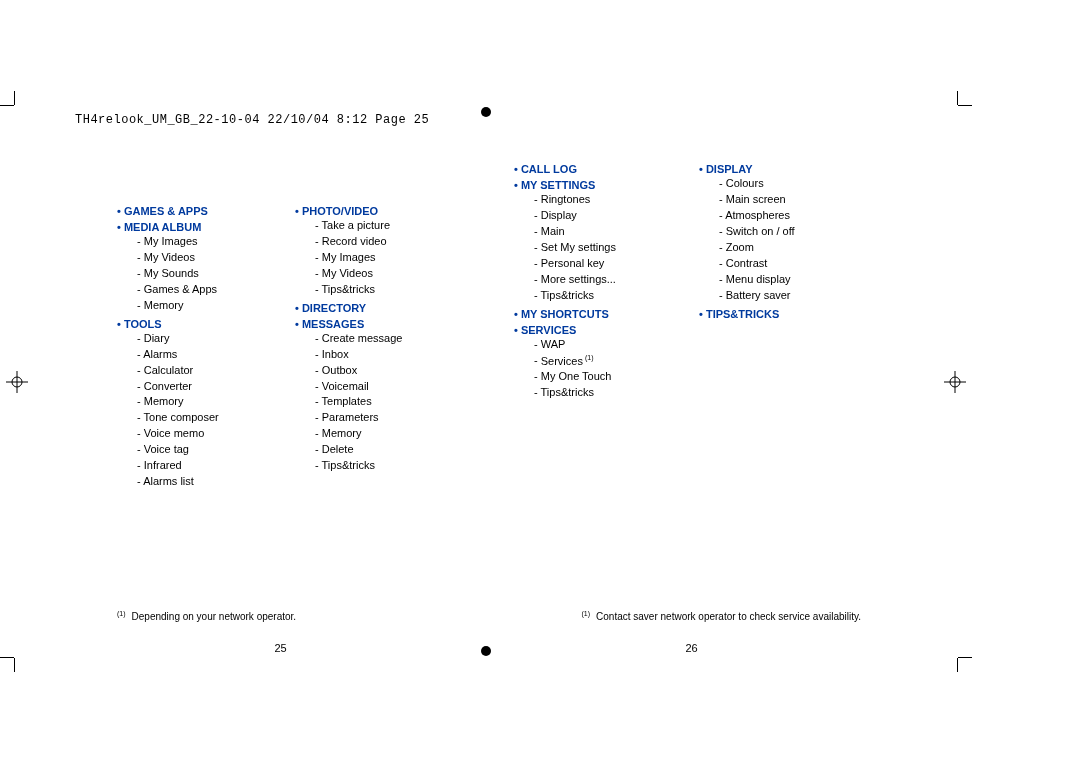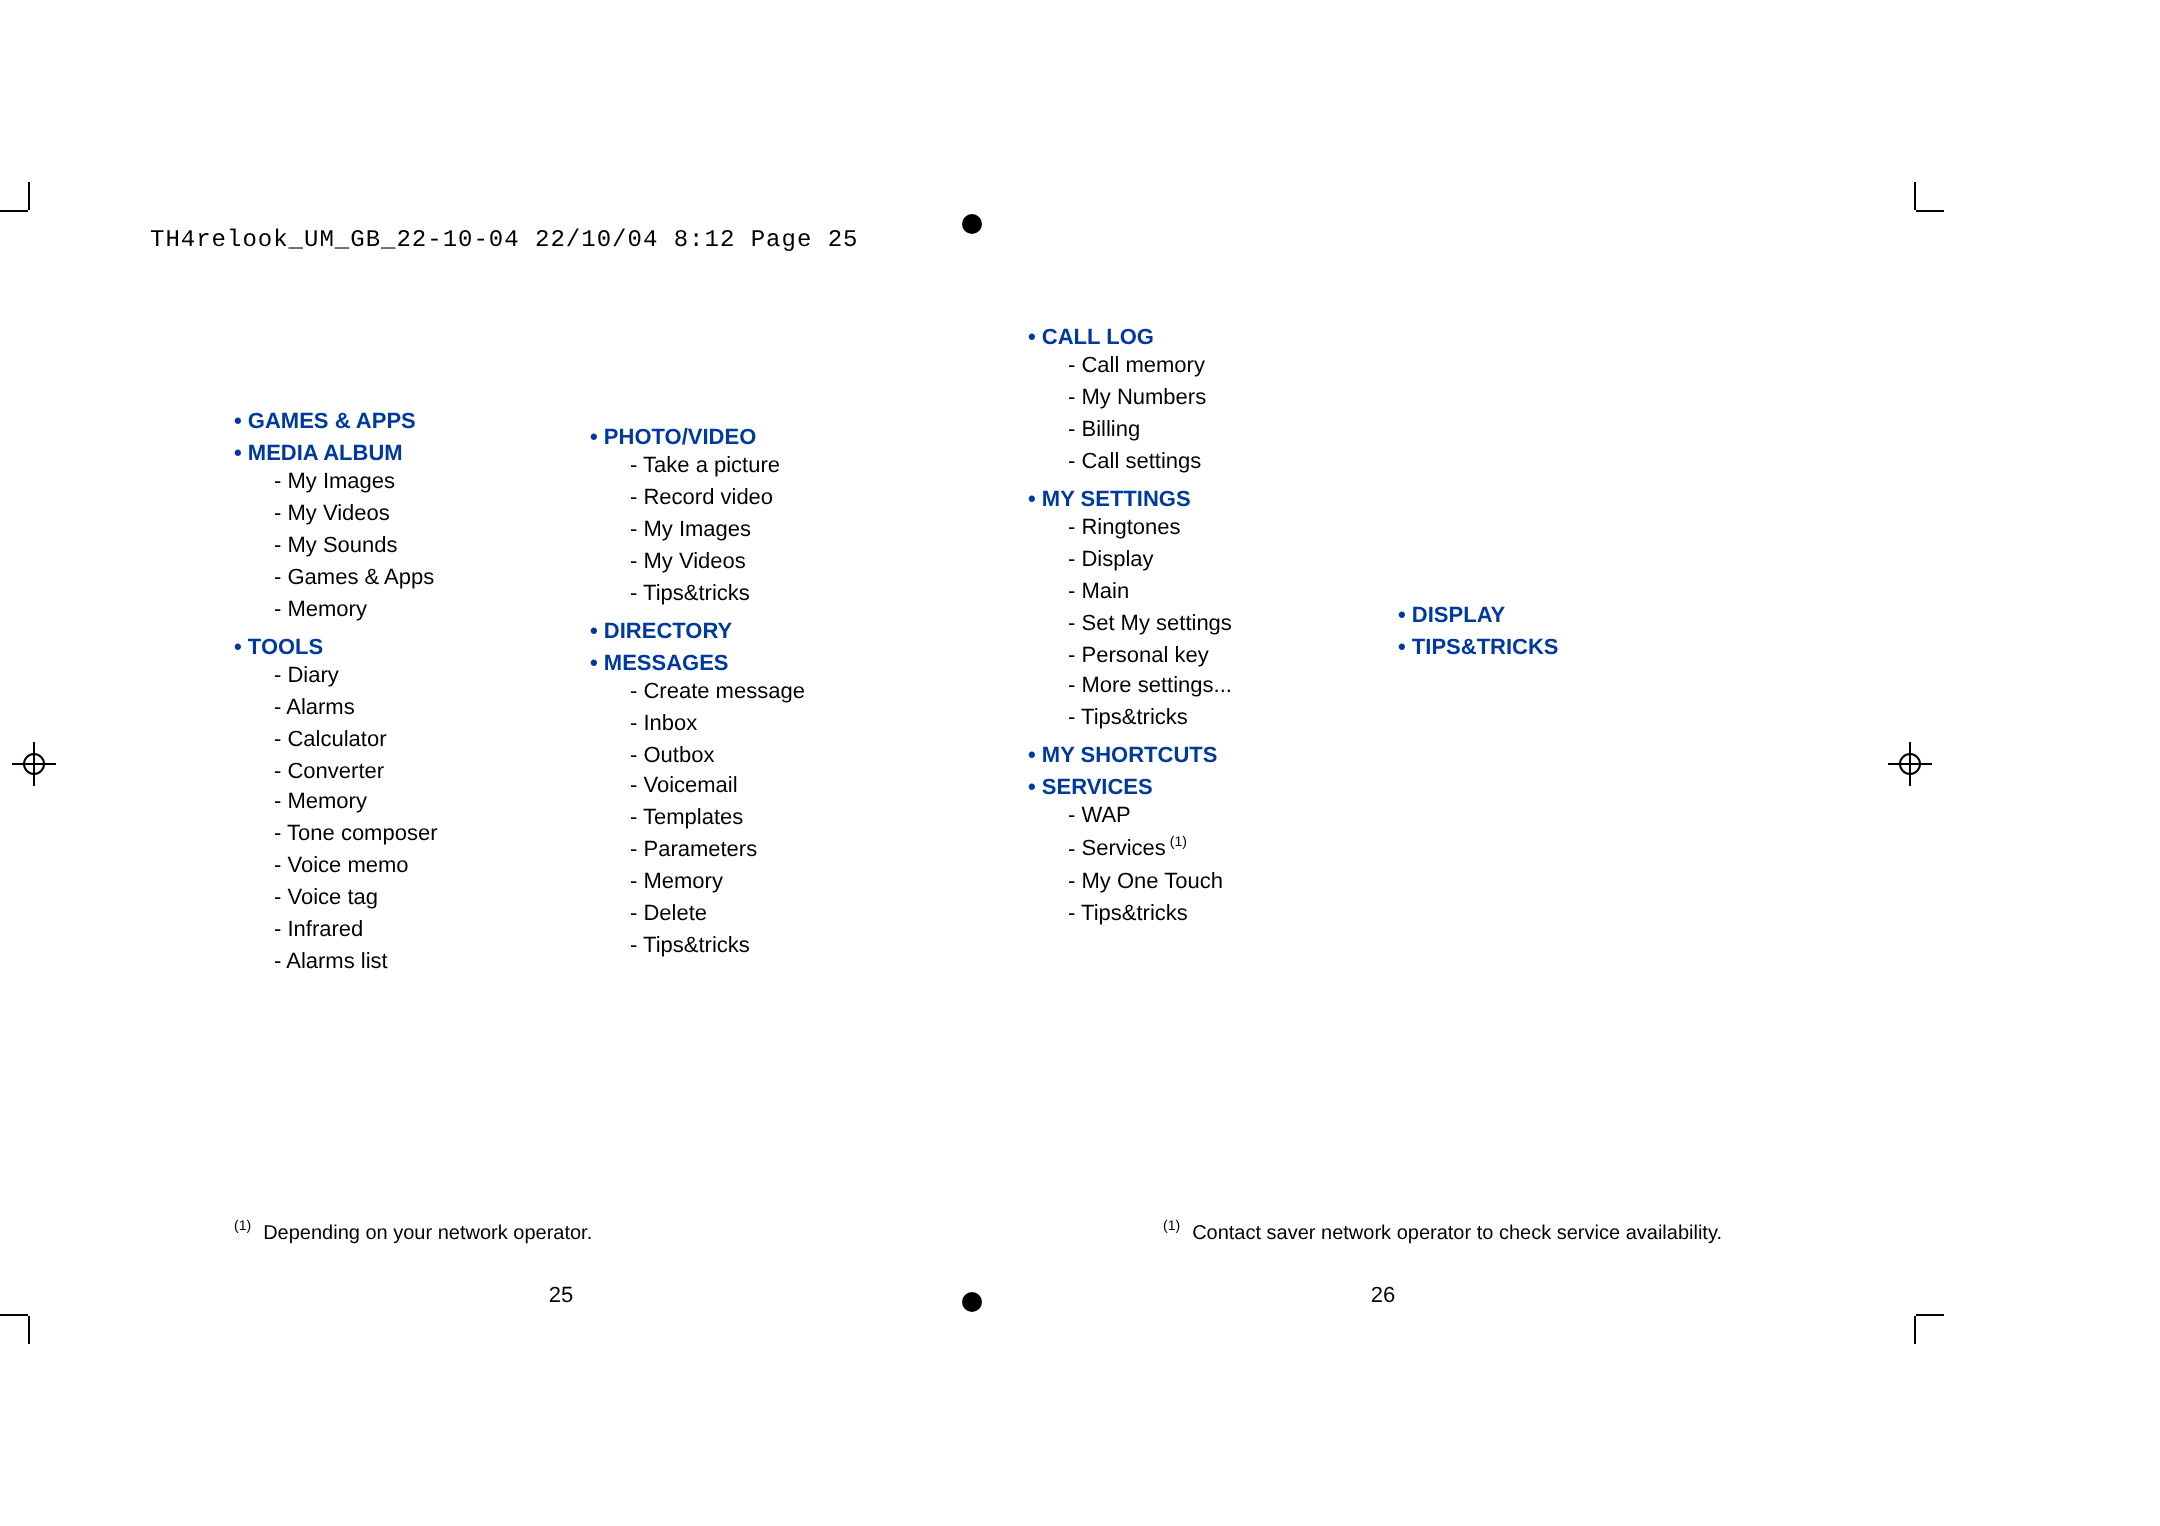--- a/index.html
+++ b/index.html
@@ -122,21 +122,20 @@
   }
 
   
   .cols {
     position:absolute;
     top:48px;
     left:42px;
     right:13px;
     display:flex;
     gap:0;
-    align-items:center;
   }
   .rightpage .cols { top:6px; left:28px; }
 
   .col { flex:1; }
 
   .section-head {
     color:#003a9e;
     font-size:11px;
     font-weight:bold;
     text-transform:uppercase;
@@ -300,26 +299,20 @@
         </div>
 
         <div class="pagenum">25</div>
       </div>
 
       <div class="rightpage">
 
         <div class="cols">
           <div class="col" id="col-right1">
               <div class="section-head">CALL LOG</div>
-              <ul class="items">
-                <li>Call memory</li>
-                <li>My Numbers</li>
-                <li>Billing</li>
-                <li>Call settings</li>
-              </ul>
               <div class="section-head">MY SETTINGS</div>
               <ul class="items">
                 <li>Ringtones</li>
                 <li>Display</li>
                 <li>Main</li>
                 <li>Set My settings</li>
                 <li>Personal key</li>
                 <li>More settings...</li>
                 <li>Tips&amp;tricks</li>
               </ul>
@@ -327,20 +320,30 @@
               <div class="section-head">SERVICES</div>
               <ul class="items">
                 <li>WAP</li>
                 <li>Services<span class="sup">(1)</span></li>
                 <li>My One Touch</li>
                 <li>Tips&amp;tricks</li>
               </ul>
             </div>
           <div class="col" id="col-right2">
               <div class="section-head">DISPLAY</div>
+              <ul class="items">
+                <li>Colours</li>
+                <li>Main screen</li>
+                <li>Atmospheres</li>
+                <li>Switch on / off</li>
+                <li>Zoom</li>
+                <li>Contrast</li>
+                <li>Menu display</li>
+                <li>Battery saver</li>
+              </ul>
               <div class="section-head">TIPS&amp;TRICKS</div>
             </div>
         </div>
 
         <div class="footnote">
           <span class="fn-marker">(1)</span><span>Contact saver network operator to check service availability.</span>
         </div>
 
         <div class="pagenum">26</div>
       </div>

